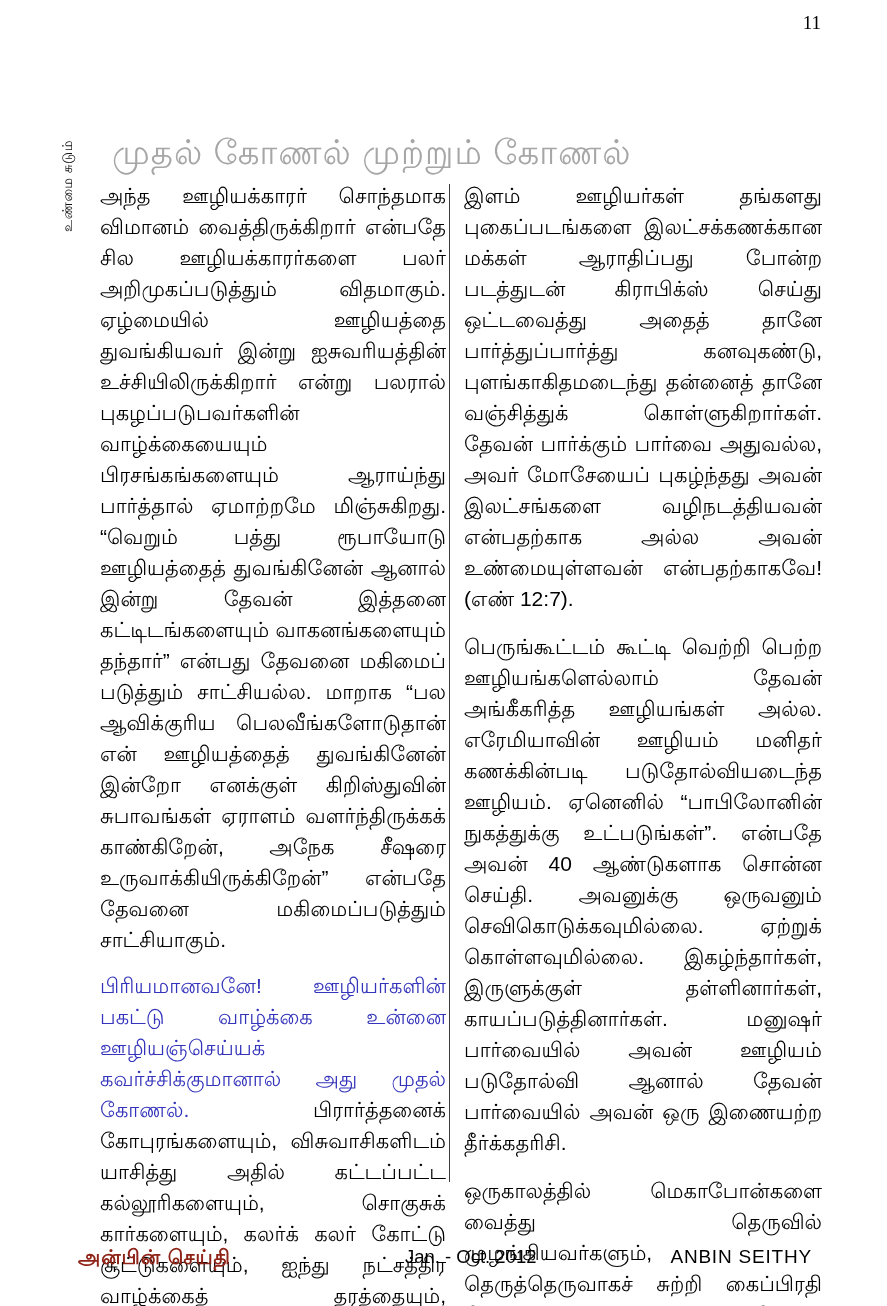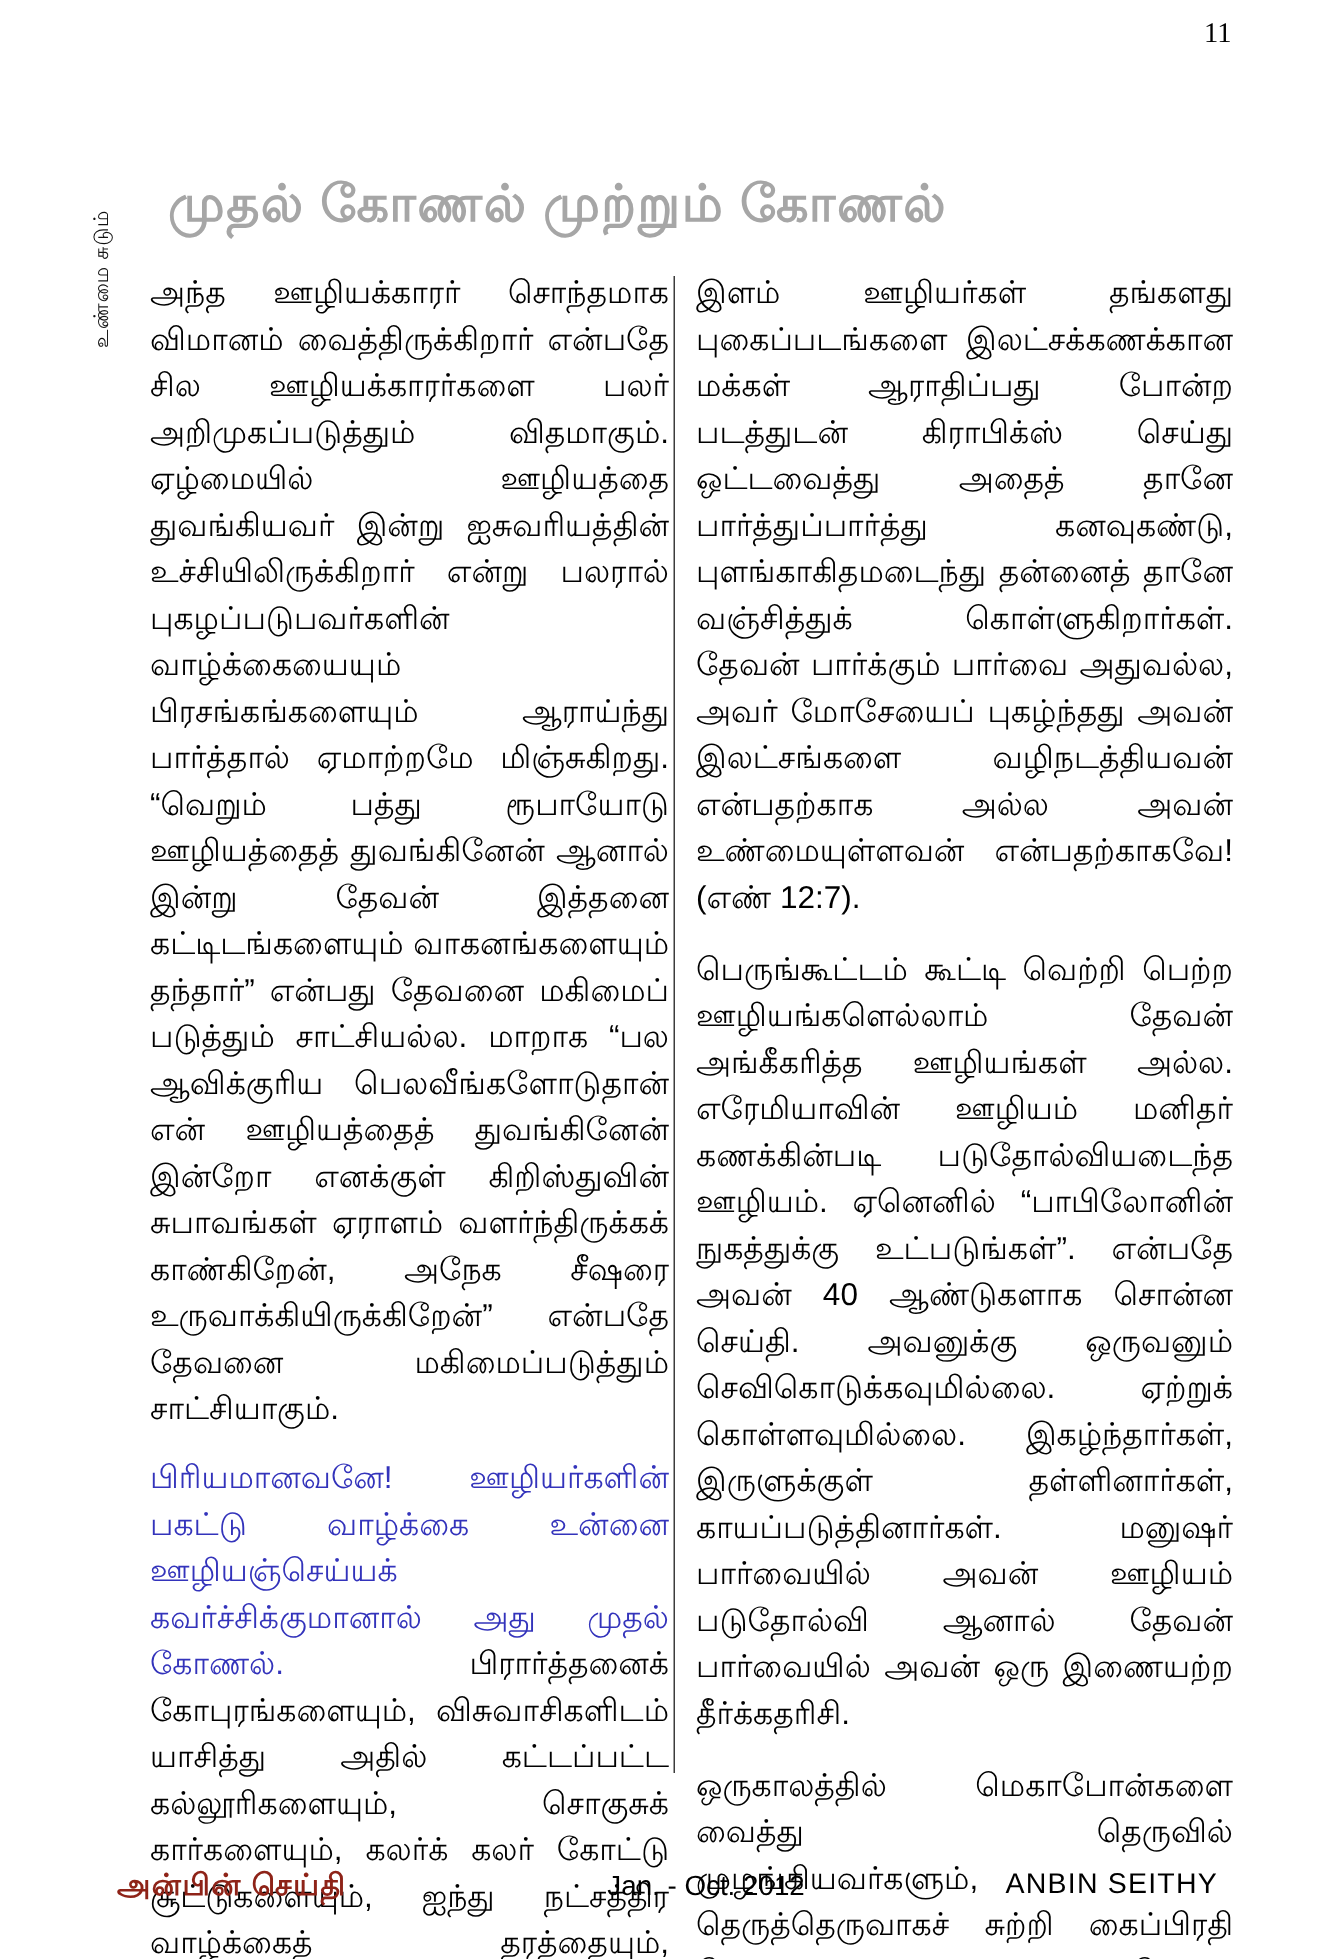--- a/index.html
+++ b/index.html
@@ -19,22 +19,22 @@
   }
 
   .side-label {
     position: absolute; left: 60px; top: 232px;
     transform: rotate(-90deg); transform-origin: 0 0;
     font-size: 13.5px; letter-spacing: 0.5px; white-space: nowrap;
     color: #111;
   }
 
   .page-title {
-    position: absolute; left: 112px; top: 94px;
-    font-size: 34px; font-weight: 700; letter-spacing: 1px;
+    position: absolute; left: 112px; top: 110px;
+    font-size: 34px; font-weight: 400; letter-spacing: 1px;
     color: var(--title-gray, #a6a6a6);
     white-space: nowrap;
   }
 
   .columns {
     position: absolute; left: 100px; top: 180px; width: 722px;
     display: flex;
   }
   .col-left  { width: 346px; padding-right: 4px; }
   .col-right { width: 358px; margin-left: 14px; }

